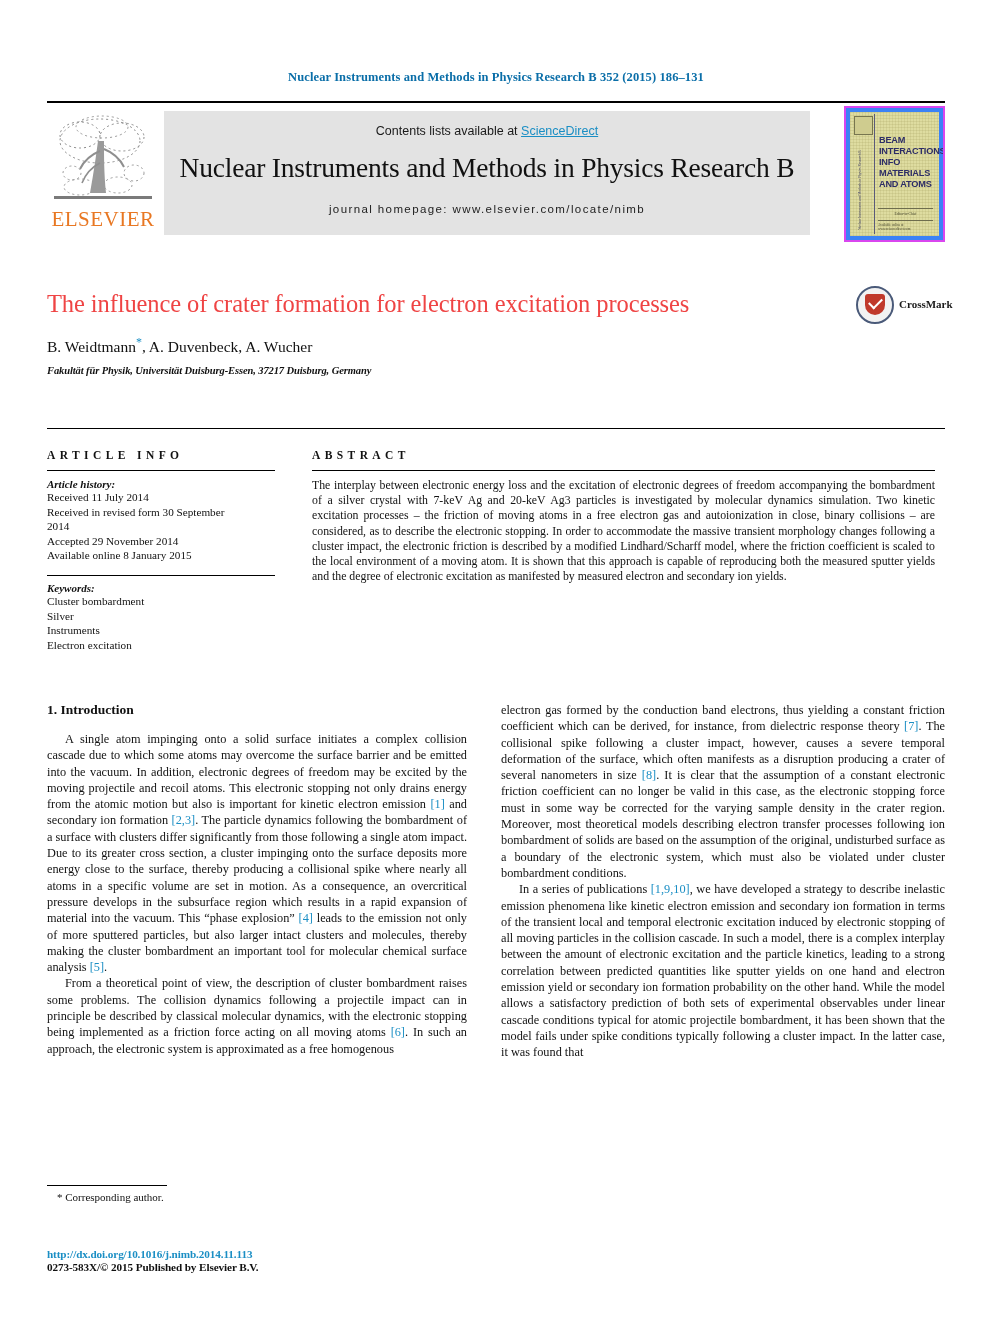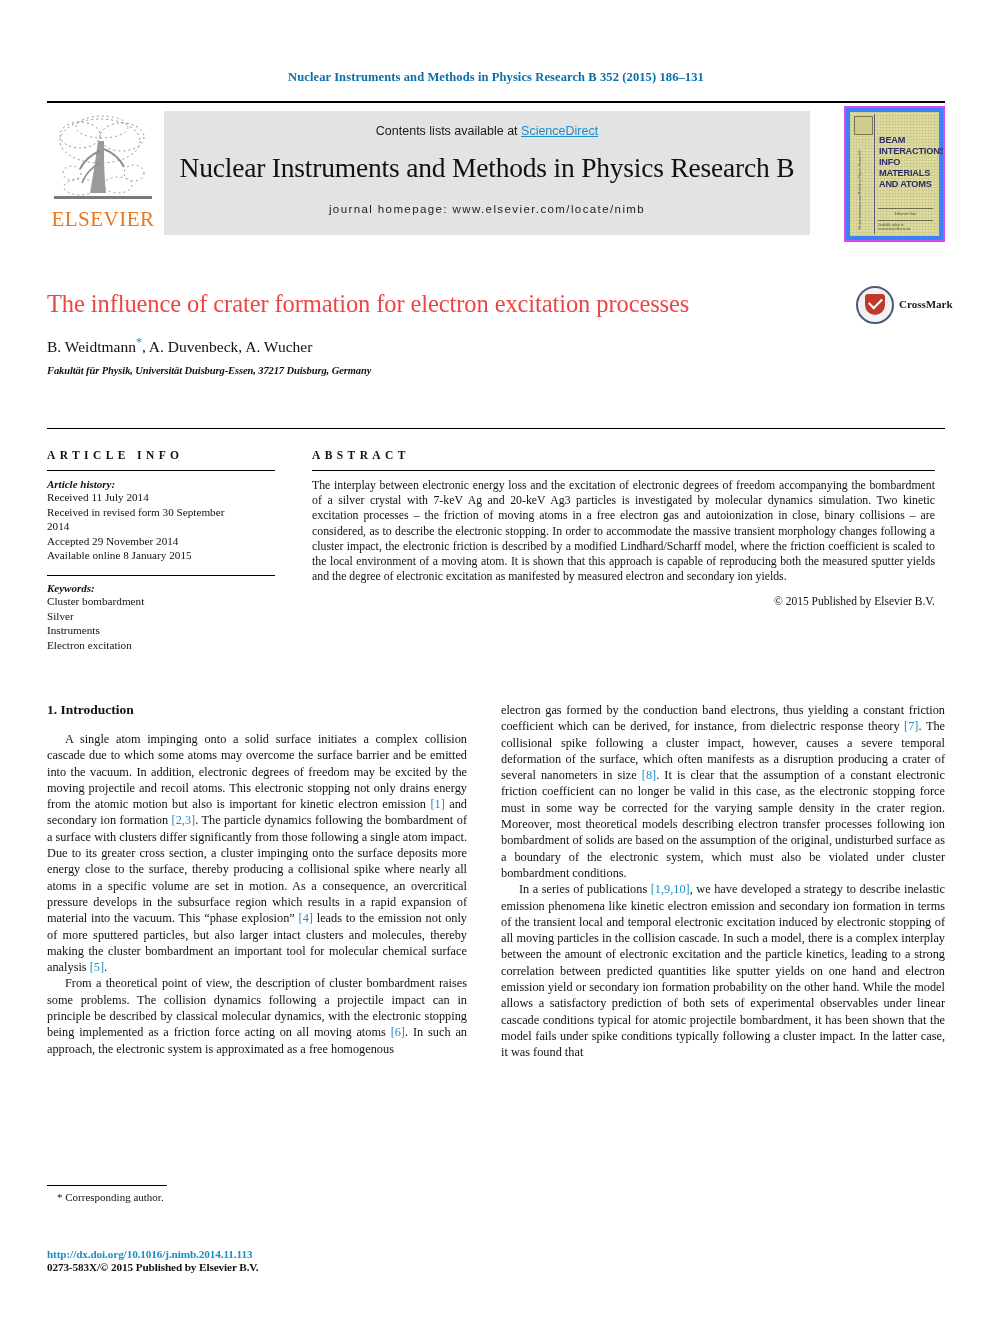--- a/index.html
+++ b/index.html
@@ -480,21 +480,20 @@
       <div>Silver</div>
       <div>Instruments</div>
       <div>Electron excitation</div>
     </div>
   </div>
 
   <div class="col-abs">
     <div class="sec-head">ABSTRACT</div>
     <div class="rule"></div>
     <div class="abs-text">The interplay between electronic energy loss and the excitation of electronic degrees of freedom accompanying the bombardment of a silver crystal with 7-keV Ag and 20-keV Ag3 particles is investigated by molecular dynamics simulation. Two kinetic excitation processes – the friction of moving atoms in a free electron gas and autoionization in close, binary collisions – are considered, as to describe the electronic stopping. In order to accommodate the massive transient morphology changes following a cluster impact, the electronic friction is described by a modified Lindhard/Scharff model, where the friction coefficient is scaled to the local environment of a moving atom. It is shown that this approach is capable of reproducing both the measured sputter yields and the degree of electronic excitation as manifested by measured electron and secondary ion yields.</div>
-    <div class="abs-copy">© 2015 Published by Elsevier B.V.</div>
   </div>
 
   <div class="body-left">
     <div class="sec-title">1. Introduction</div>
     <p class="para"><span>A single atom impinging onto a solid surface initiates a complex collision cascade due to which some atoms may overcome the surface barrier and be emitted into the vacuum. In addition, electronic degrees of freedom may be excited by the moving projectile and recoil atoms. This electronic stopping not only drains energy from the atomic motion but also is important for kinetic electron emission </span><span class="ref">[1]</span><span> and secondary ion formation </span><span class="ref">[2,3]</span><span>. The particle dynamics following the bombardment of a surface with clusters differ significantly from those following a single atom impact. Due to its greater cross section, a cluster impinging onto the surface deposits more energy close to the surface, thereby producing a collisional spike where nearly all atoms in a specific volume are set in motion. As a consequence, an overcritical pressure develops in the subsurface region which results in a rapid expansion of material into the vacuum. This “phase explosion” </span><span class="ref">[4]</span><span> leads to the emission not only of more sputtered particles, but also larger intact clusters and molecules, thereby making the cluster bombardment an important tool for molecular chemical surface analysis </span><span class="ref">[5]</span><span>.</span></p>
     <p class="para"><span>From a theoretical point of view, the description of cluster bombardment raises some problems. The collision dynamics following a projectile impact can in principle be described by classical molecular dynamics, with the electronic stopping being implemented as a friction force acting on all moving atoms </span><span class="ref">[6]</span><span>. In such an approach, the electronic system is approximated as a free homogenous</span></p>
   </div>
 
   <div class="body-right">
     <p class="para noindent"><span>electron gas formed by the conduction band electrons, thus yielding a constant friction coefficient which can be derived, for instance, from dielectric response theory </span><span class="ref">[7]</span><span>. The collisional spike following a cluster impact, however, causes a severe temporal deformation of the surface, which often manifests as a disruption producing a crater of several nanometers in size </span><span class="ref">[8]</span><span>. It is clear that the assumption of a constant electronic friction coefficient can no longer be valid in this case, as the electronic stopping force must in some way be corrected for the varying sample density in the crater region. Moreover, most theoretical models describing electron transfer processes following ion bombardment of solids are based on the assumption of the original, undisturbed surface as a boundary of the electronic system, which must also be violated under cluster bombardment conditions.</span></p>

